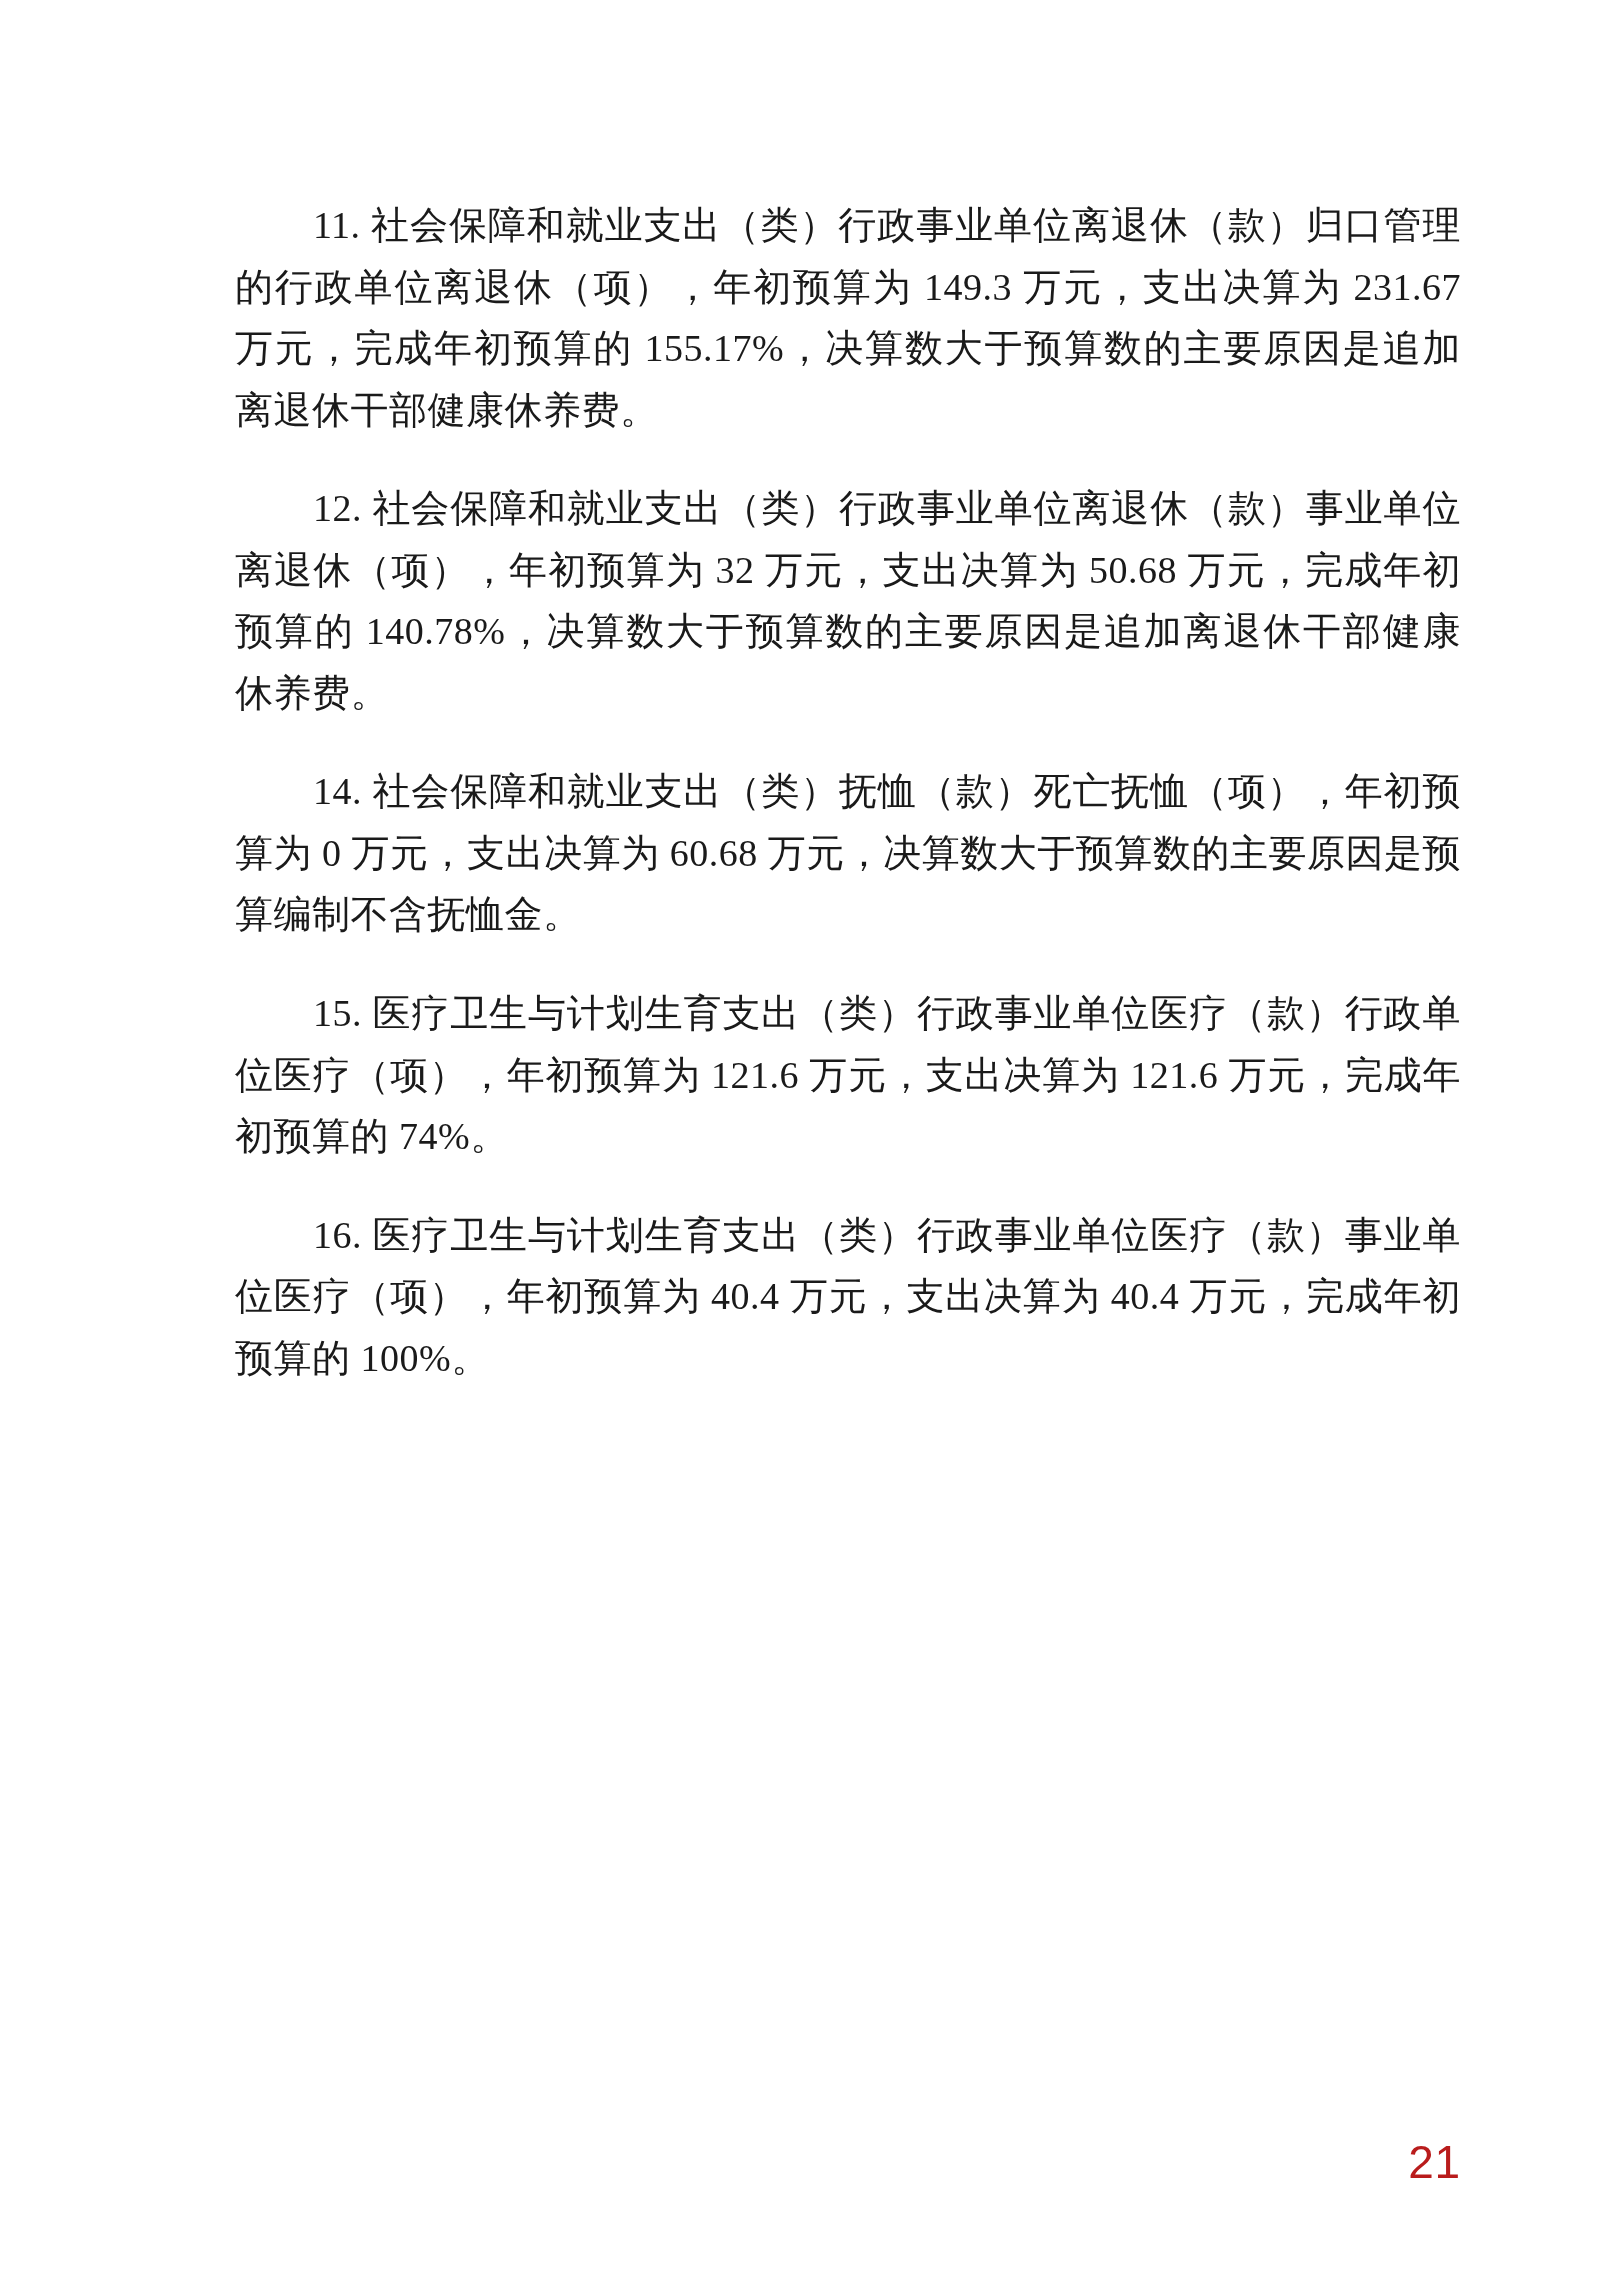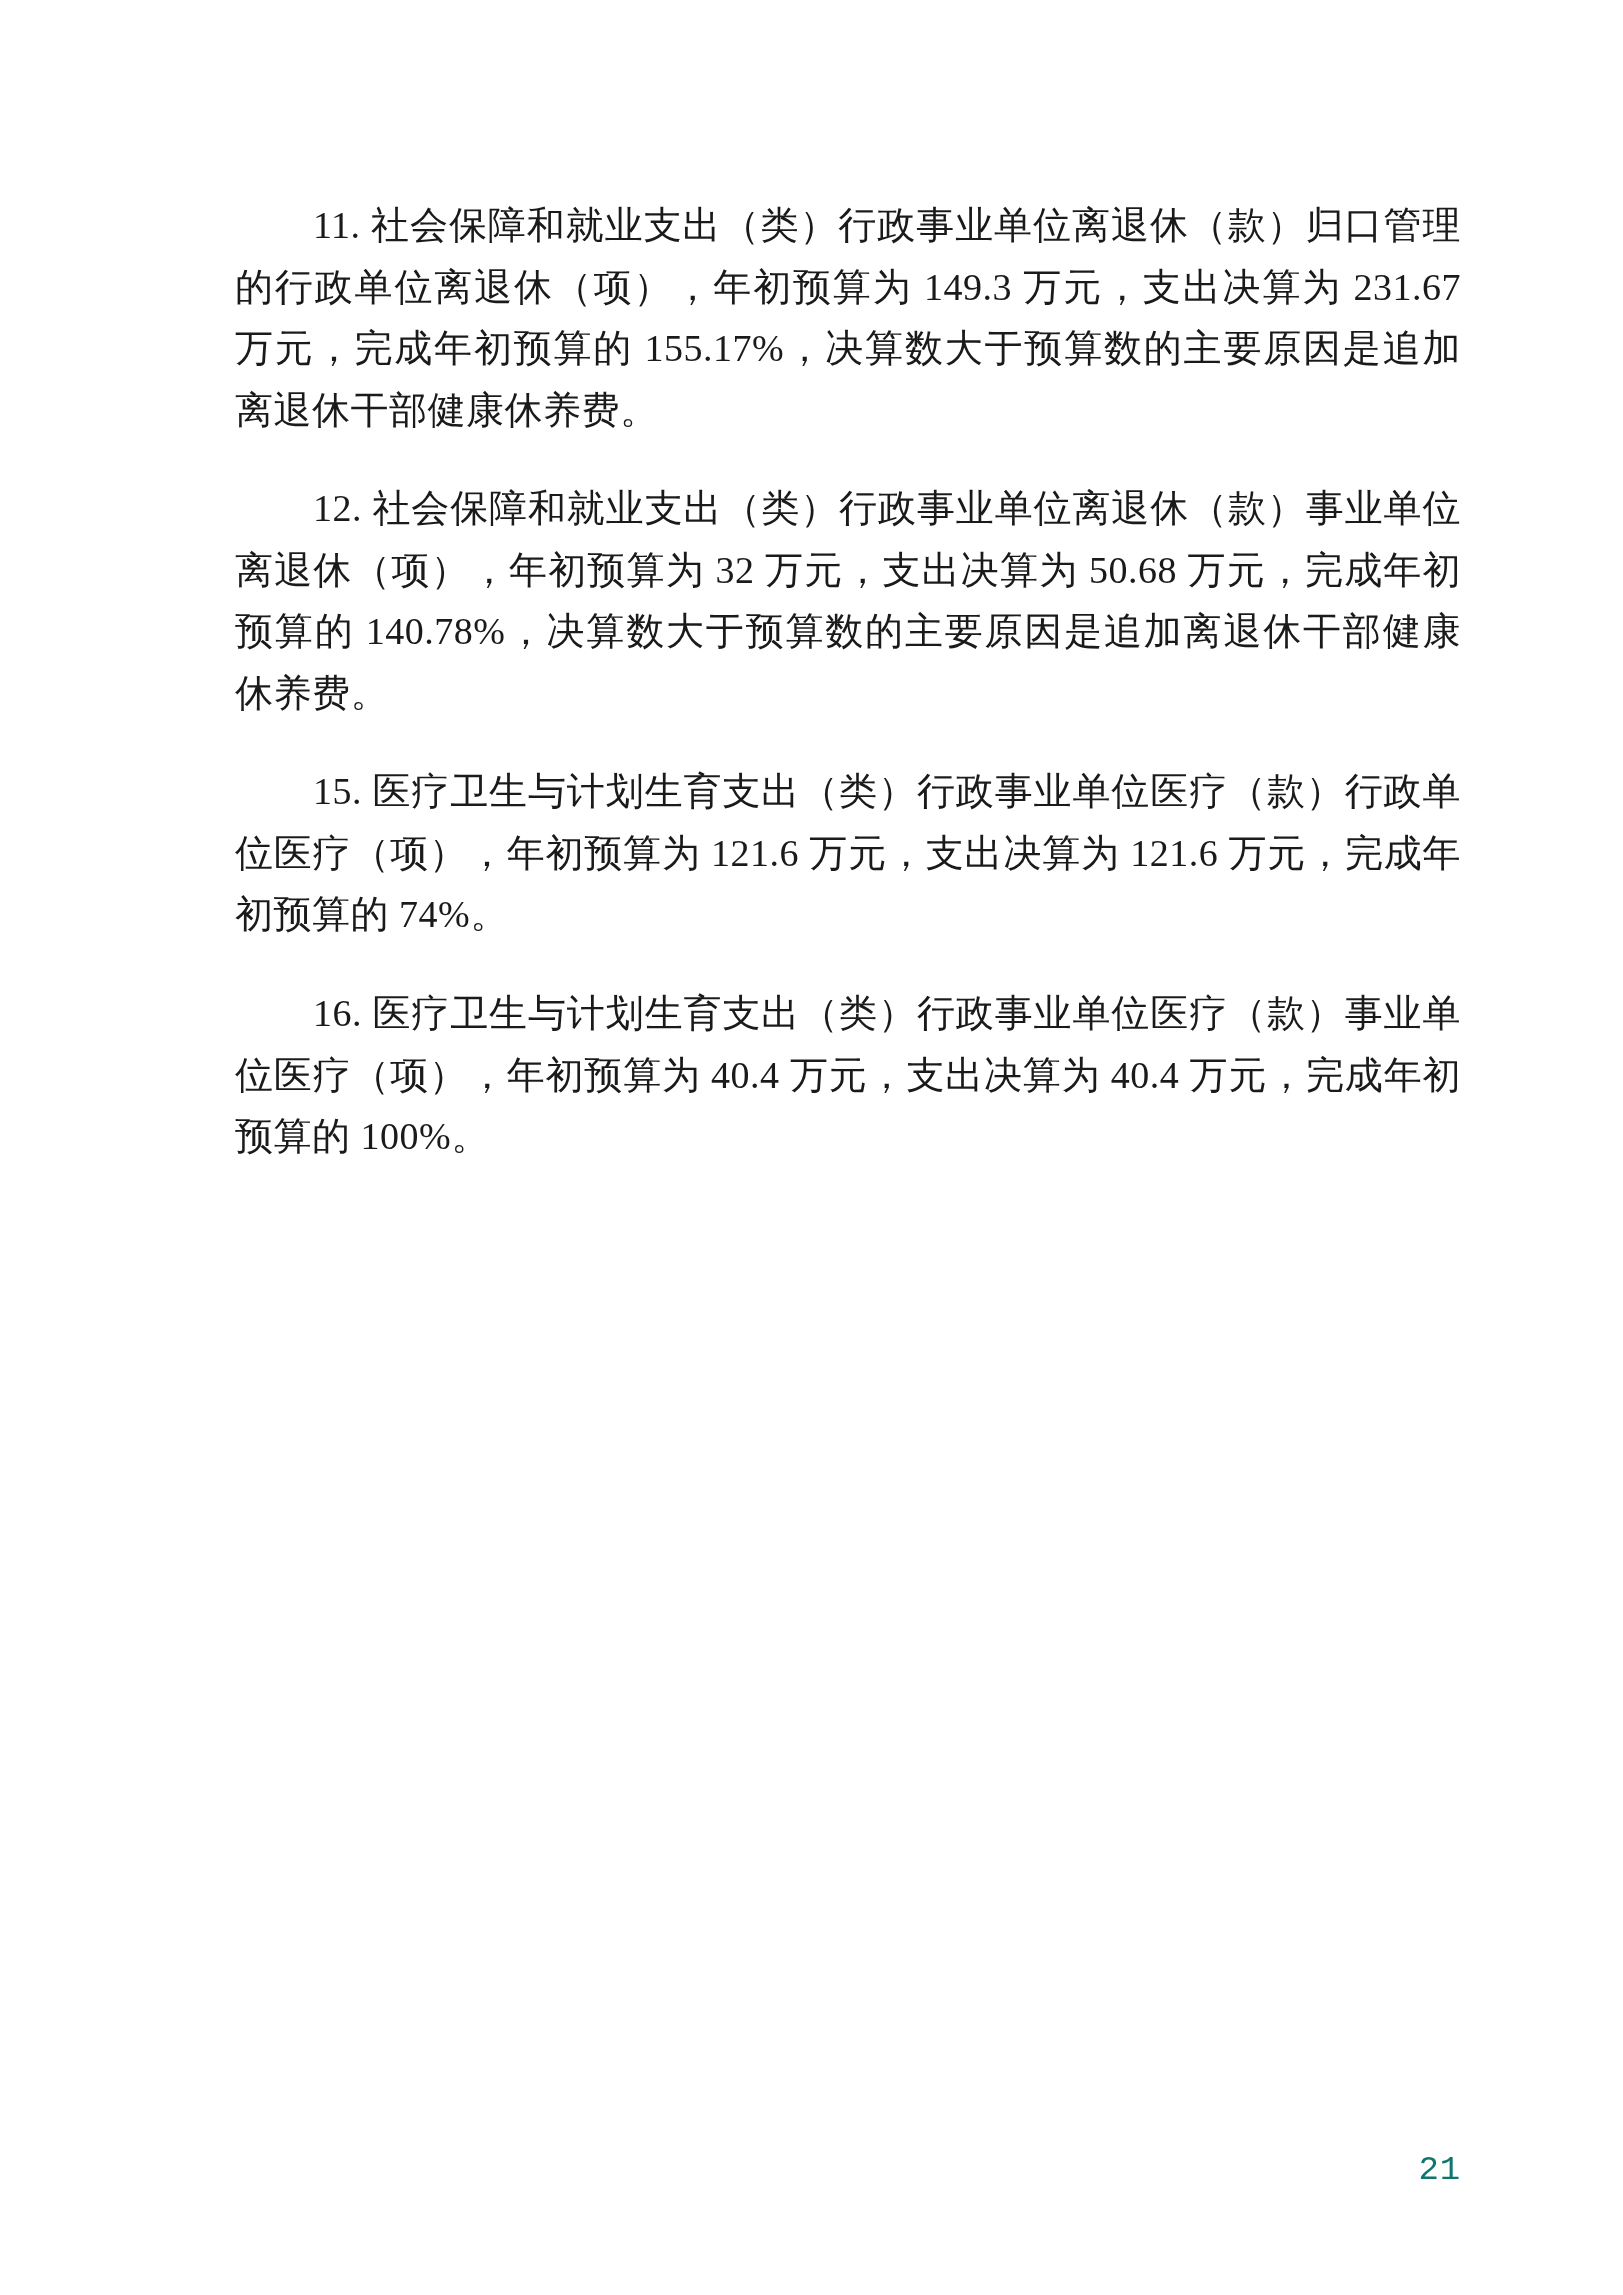--- a/index.html
+++ b/index.html
@@ -38,31 +38,32 @@
     text-justify: inter-ideograph;
     word-break: break-all;
   }
   .para:last-of-type {
     margin-bottom: 0;
   }
   .page-number {
     position: absolute;
     right: 162px;
     bottom: 106px;
-    font-size: 34px;
-    font-family: Liberation Mono, monospace;
-    color: #0f766e;
+    font-size: 46px;
+    font-family: Liberation Sans, sans-serif;
+    color: #b91c1c;
     letter-spacing: 0.8px;
   }
 </style>
 </head>
 <body>
 
 <div class="page">
   <div class="body-text">
     <p class="para">11. 社会保障和就业支出（类）行政事业单位离退休（款）归口管理的行政单位离退休（项），年初预算为 149.3 万元，支出决算为 231.67 万元，完成年初预算的 155.17%，决算数大于预算数的主要原因是追加离退休干部健康休养费。</p>
     <p class="para">12. 社会保障和就业支出（类）行政事业单位离退休（款）事业单位离退休（项），年初预算为 32 万元，支出决算为 50.68 万元，完成年初预算的 140.78%，决算数大于预算数的主要原因是追加离退休干部健康休养费。</p>
+    <p class="para">14. 社会保障和就业支出（类）抚恤（款）死亡抚恤（项），年初预算为 0 万元，支出决算为 60.68 万元，决算数大于预算数的主要原因是预算编制不含抚恤金。</p>
     <p class="para">15. 医疗卫生与计划生育支出（类）行政事业单位医疗（款）行政单位医疗（项），年初预算为 121.6 万元，支出决算为 121.6 万元，完成年初预算的 74%。</p>
     <p class="para">16. 医疗卫生与计划生育支出（类）行政事业单位医疗（款）事业单位医疗（项），年初预算为 40.4 万元，支出决算为 40.4 万元，完成年初预算的 100%。</p>
   </div>
   <div class="page-number">21</div>
 </div>
 
 
 </body></html>

